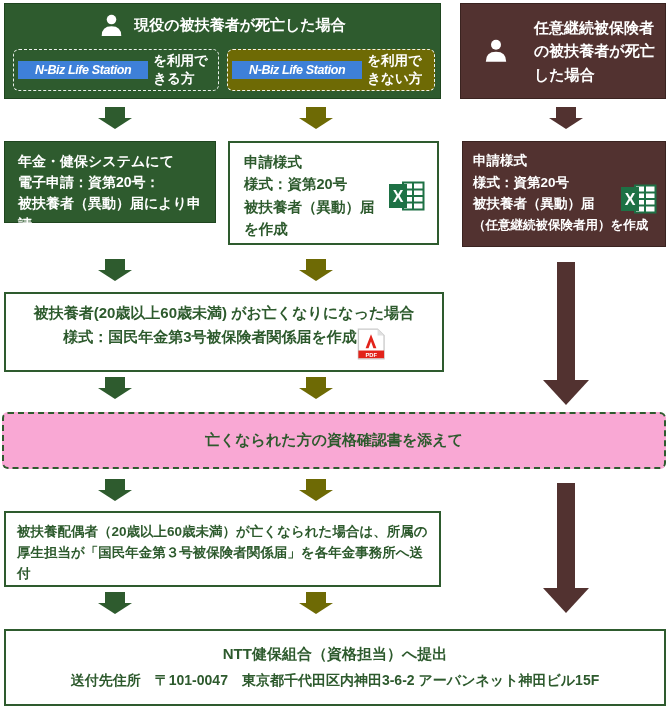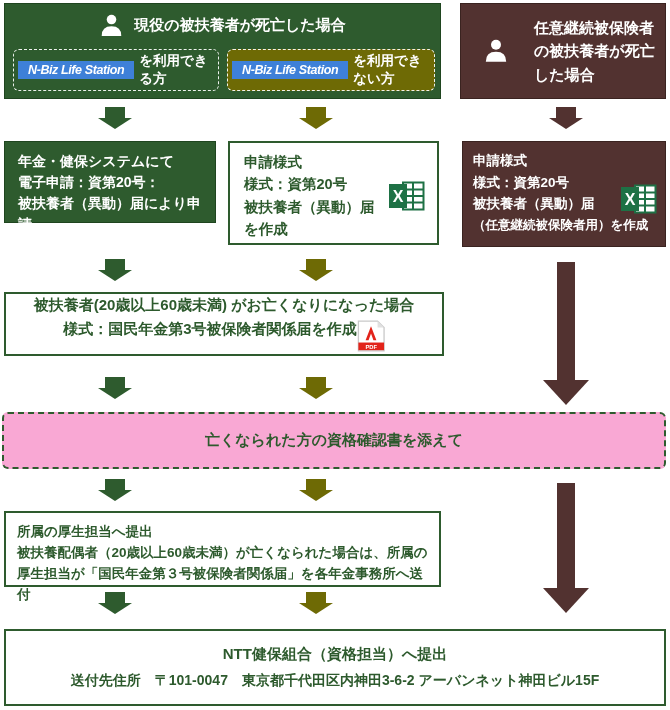--- a/index.html
+++ b/index.html
@@ -14,21 +14,21 @@
   .filled-green{background:var(--dark-green);border:1px solid #1F451F;color:#fff}
   .filled-brown{background:var(--brown);border:1px solid #3A2320;color:#fff}
   .outline{background:#fff;border:2px solid var(--dark-green);color:var(--green-text)}
   .dashed-box{background:#f9a8d4;border:2px dashed var(--dark-green);border-radius:6px;color:var(--green-text)}
 
   .hdr-title{display:flex;align-items:center;justify-content:center;gap:10px;padding-top:9px;font-size:15px}
   .option{position:absolute;border:1px dashed rgba(255,255,255,.92);border-radius:6px;
           display:flex;align-items:center;justify-content:center;gap:5px;font-size:13.5px;color:#fff;padding:0 4px}
   .option.cannot{background:var(--olive)}
   .nbiz{display:inline-block;background:var(--blue);color:#fff;font-style:italic;
-        font-size:12.5px;letter-spacing:-.4px;padding:2px 10px;white-space:nowrap;cursor:pointer}
+        font-size:12.5px;letter-spacing:-.4px;padding:2px 17px;white-space:nowrap;cursor:pointer}
 
   .hdr2{display:flex;align-items:center;gap:25px;padding-left:22px;font-size:15px;line-height:1.55}
   .hdr2 .txt{width:126px}
 
   .ulink{text-underline-offset:3px;cursor:pointer}
 
   
   .arrow{position:absolute;display:flex;flex-direction:column;align-items:center}
   .arrow .shaft{width:20px;height:11px}
   .arrow .head{width:0;height:0;border-left:17px solid transparent;border-right:17px solid transparent;border-top:11px solid transparent}
@@ -132,21 +132,21 @@
     </div>
   <div class="arrow c-olive" style="left:299px;top:259px">
       <div class="shaft"></div>
       <div class="head"></div>
     </div>
   <div class="arrow c-brown long long1" style="left:543px;top:262px">
       <div class="shaft"></div>
       <div class="head"></div>
     </div>
 
-  <div class="box outline" style="left:4px;top:292px;width:440px;height:64px;display:flex;flex-direction:column;align-items:center;justify-content:center;gap:5px;font-size:15px">
+  <div class="box outline" style="left:4px;top:292px;width:440px;height:80px;display:flex;flex-direction:column;align-items:center;justify-content:center;gap:5px;font-size:15px">
     <div>被扶養者(20歳以上60歳未満) がお亡くなりになった場合</div>
     <div style="display:flex;align-items:flex-start;">
       <span class="ulink">様式：国民年金第3号被保険者関係届</span>
       <span>を作成</span>
       <svg width="28" height="32" viewBox="0 0 30 34">
         <path d="M1.5 1 h20.5 l7 7 v25 h-27.5 z" fill="#fff" stroke="#C9C9C9" stroke-width="1.4"></path>
         <path d="M22 1 l7 7 h-7 z" fill="#E0E0E0"></path>
         <path d="M15 6.5 L20.8 21.5 H17.6 L15 14.2 L12.4 21.5 H9.2 Z" fill="#E2231A"></path>
         <rect x="1.5" y="24" width="27.5" height="8.2" fill="#E2231A"></rect>
         <text x="15.2" y="30.6" text-anchor="middle" font-size="6.2" font-weight="bold" fill="#fff" font-family="'Liberation Sans',sans-serif">PDF</text>
@@ -174,21 +174,20 @@
   <div class="arrow c-olive" style="left:299px;top:479px">
       <div class="shaft"></div>
       <div class="head"></div>
     </div>
   <div class="arrow c-brown long long2" style="left:543px;top:483px">
       <div class="shaft"></div>
       <div class="head"></div>
     </div>
 
   <div class="box outline" style="left:4px;top:511px;width:437px;height:76px;font-size:13.5px;line-height:1.55;padding:9px 11px">
-    <div>所属の厚生担当へ提出</div>
     <div>被扶養配偶者（20歳以上60歳未満）が亡くなられた場合は、所属の</div>
     <div>厚生担当が「国民年金第３号被保険者関係届」を各年金事務所へ送付</div>
   </div>
 
   <div class="arrow c-green" style="left:98px;top:592px">
       <div class="shaft"></div>
       <div class="head"></div>
     </div>
   <div class="arrow c-olive" style="left:299px;top:592px">
       <div class="shaft"></div>

